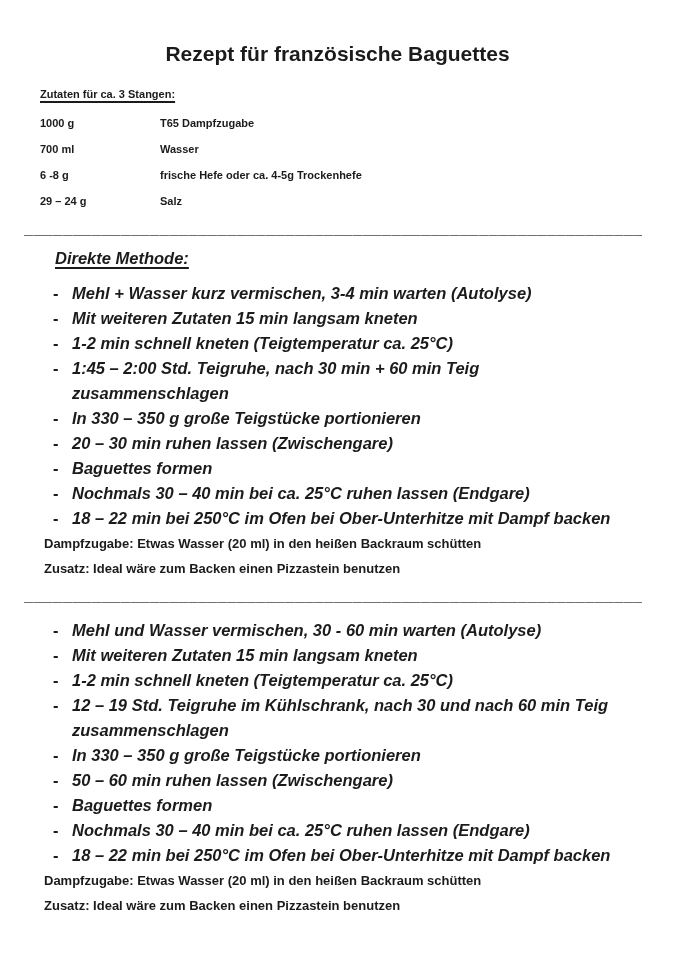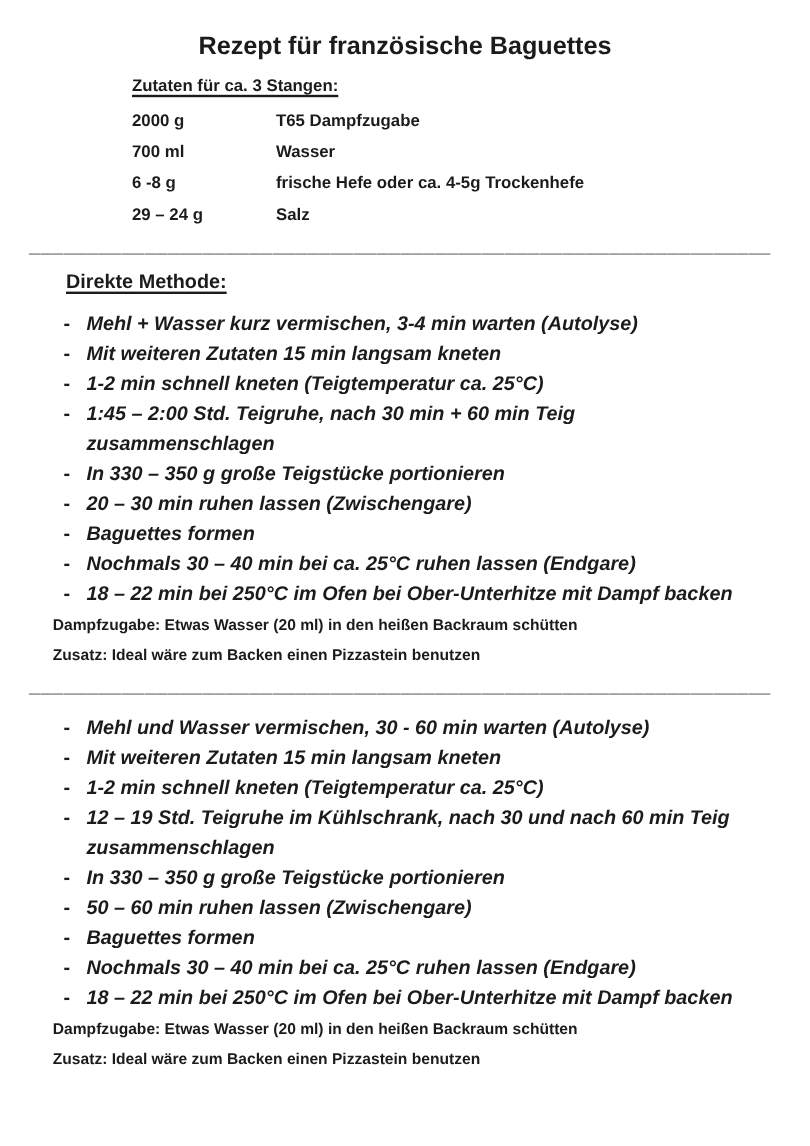--- a/index.html
+++ b/index.html
@@ -10,29 +10,29 @@
     width: 675px; height: 955px;
     overflow: hidden;
     font-family: "Liberation Sans", sans-serif;
     font-weight: bold;
     color: #1b1b1b;
     -webkit-font-smoothing: antialiased;
   }
   .page { position: relative; width: 675px; height: 955px; }
 
   .title {
-    margin: 0;
+    margin: 15px;
     padding-top: 26px;
     text-align: center;
     font-size: 21px;
     line-height: 26px;
     font-weight: bold;
   }
 
-  .ingredients { margin: 7px 0 0 110px; font-size: 14px; }
+  .ingredients { margin: 7px 0 0 40px; font-size: 11px; }
   .ing-heading {
     line-height: 24px;
     margin-bottom: 4px;
     text-decoration: underline;
     text-decoration-thickness: 2px;
     text-underline-offset: 3px;
   }
   .ing-row { display: flex; height: 26px; align-items: center; }
   .ing-amount { width: 120px; flex: 0 0 120px; }
 
@@ -47,41 +47,42 @@
     letter-spacing: 0.5px;
   }
 
   .sec-heading {
     margin: 6px 0 0 55px;
     font-size: 16.5px;
     line-height: 24px;
     text-decoration: underline;
     text-decoration-thickness: 2px;
     text-underline-offset: 3px;
+    font-style: italic;
   }
 
   .steps { margin-top: 11px; font-size: 16.5px; }
   .step { display: flex; margin-left: 53px; line-height: 25px; }
   .step-dash { width: 19px; flex: 0 0 19px; }
   .step-text { white-space: pre-line; font-style: italic; }
 
   .notes { font-size: 13px; }
   .note { margin-left: 44px; line-height: 25px; }
 </style>
 </head>
 <body>
 
 <div class="page">
 
   <h1 class="title">Rezept für französische Baguettes</h1>
 
   <div class="ingredients">
     <div class="ing-heading">Zutaten für ca. 3 Stangen:</div>
     <div class="ing-row">
-      <span class="ing-amount">2000 g</span>
+      <span class="ing-amount">1000 g</span>
       <span class="ing-name">T65 Dampfzugabe</span>
     </div>
     <div class="ing-row">
       <span class="ing-amount">700 ml</span>
       <span class="ing-name">Wasser</span>
     </div>
     <div class="ing-row">
       <span class="ing-amount">6 -8 g</span>
       <span class="ing-name">frische Hefe oder ca. 4-5g Trockenhefe</span>
     </div>

